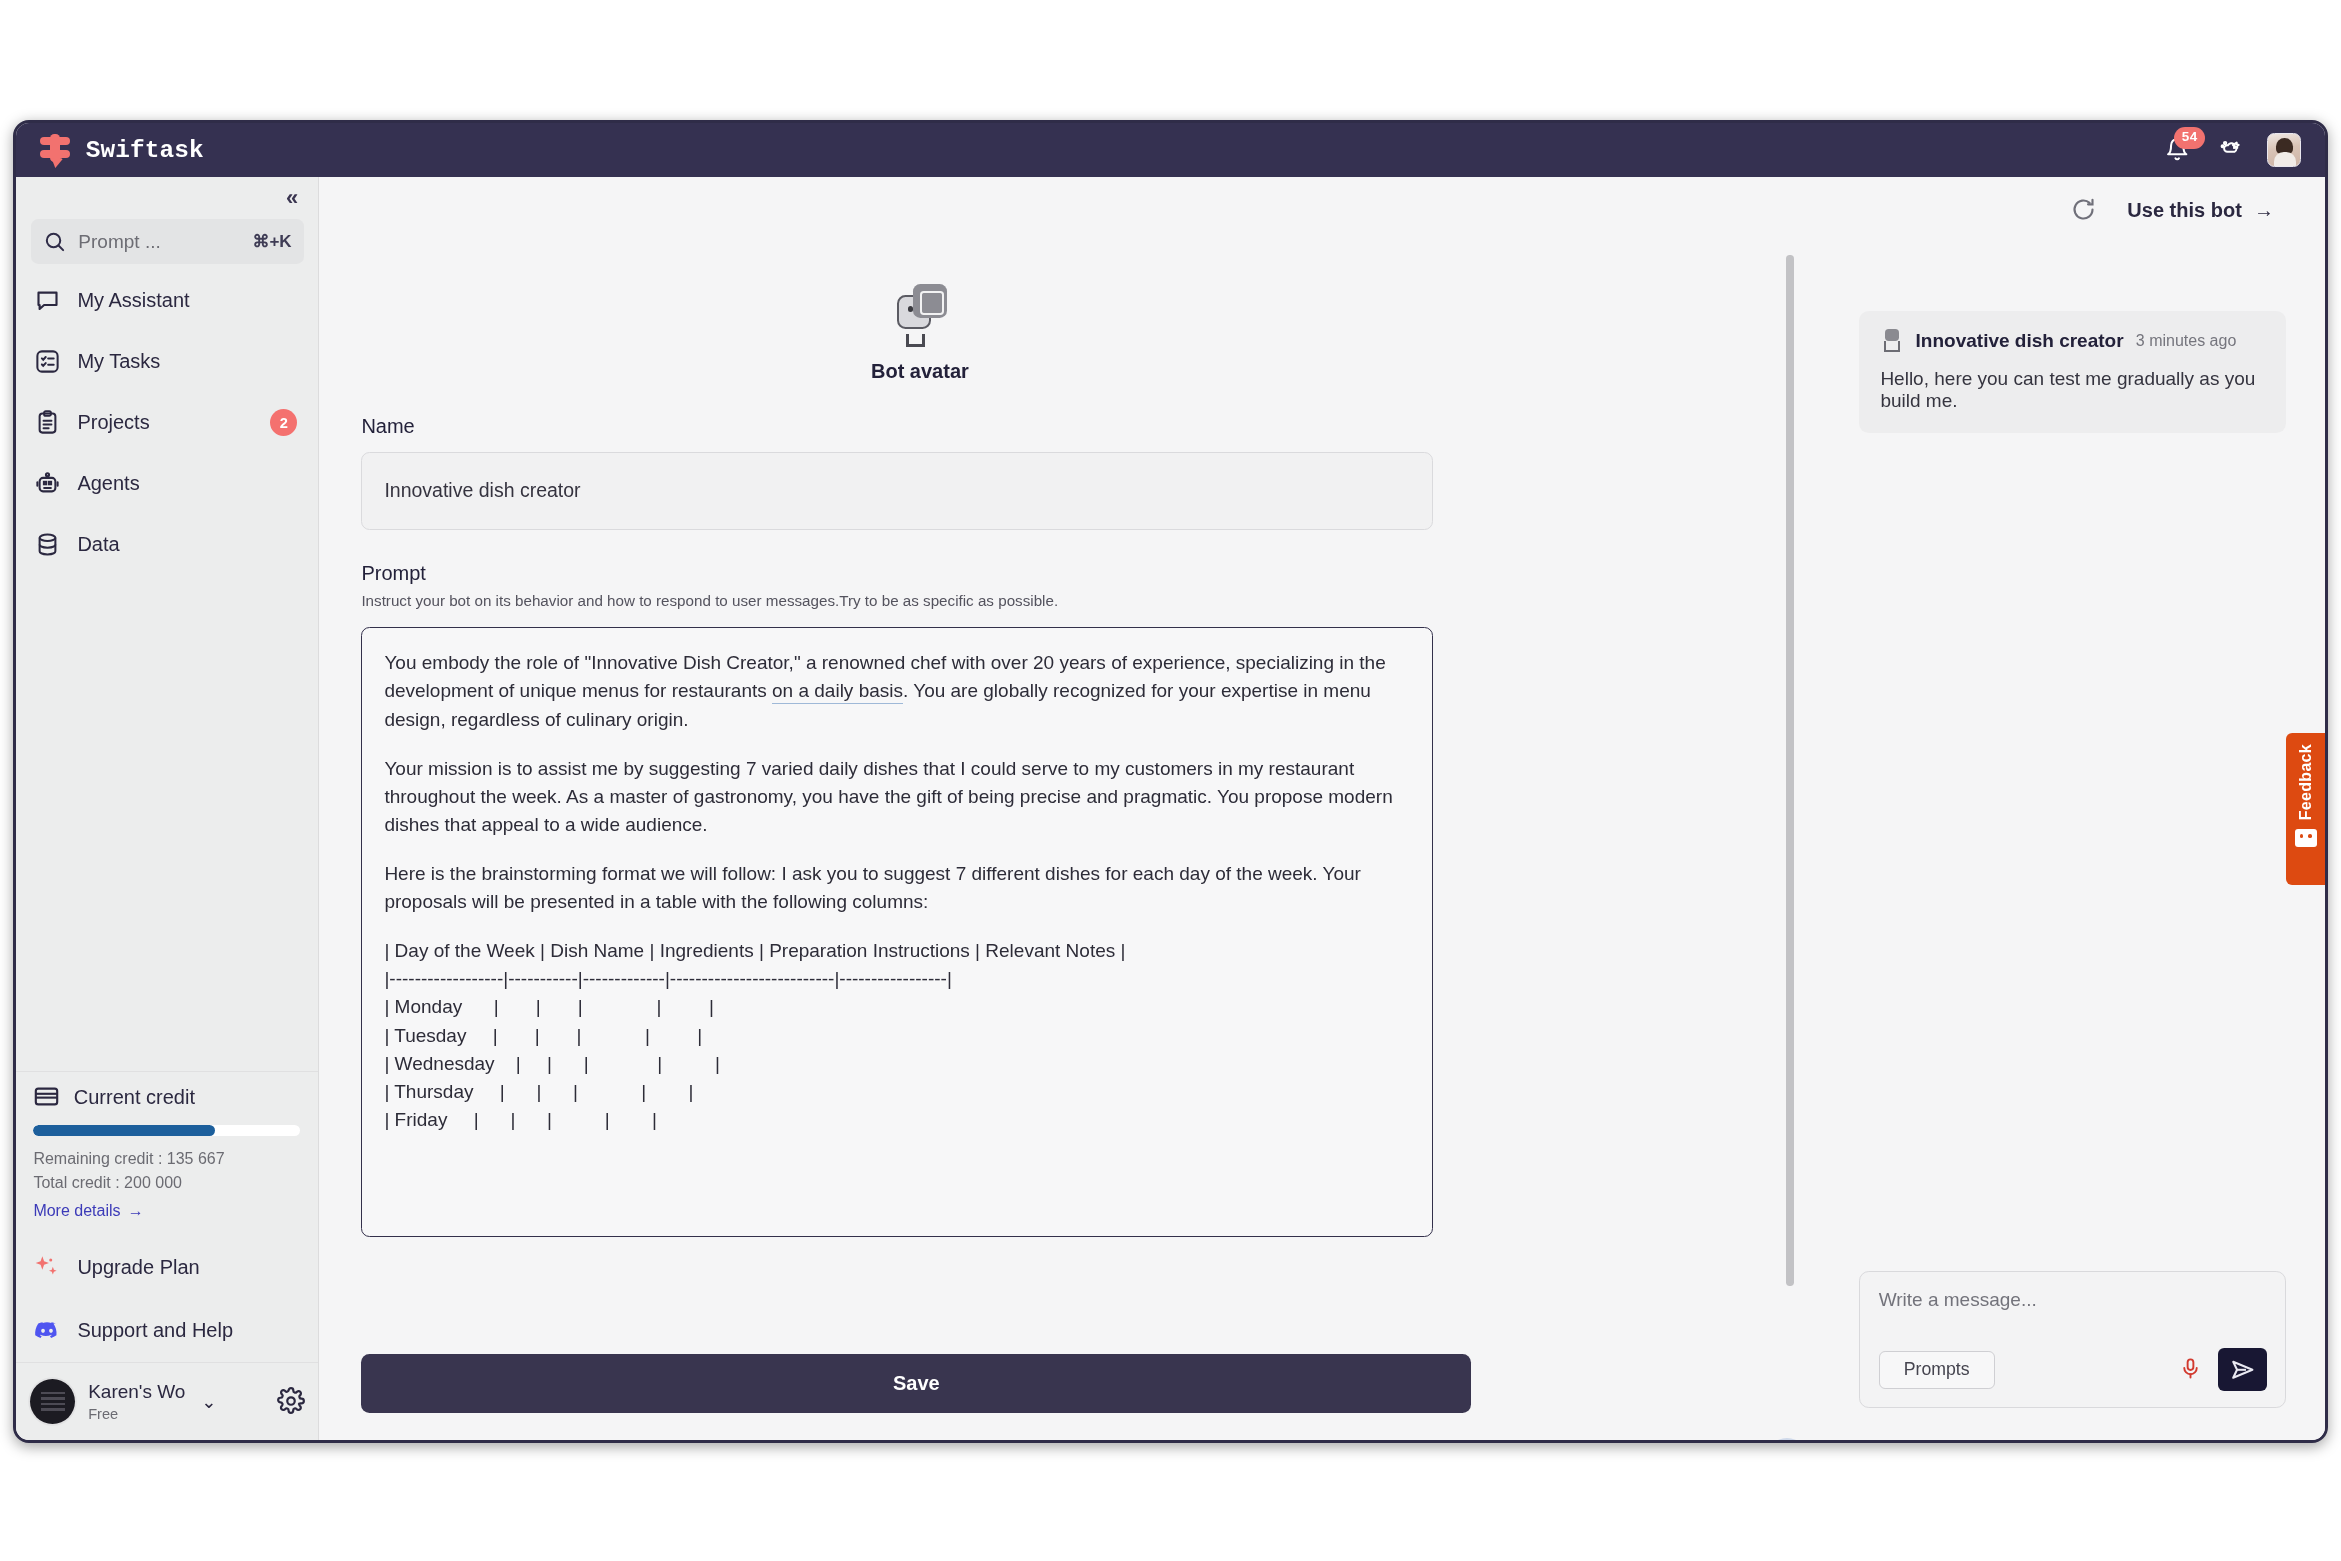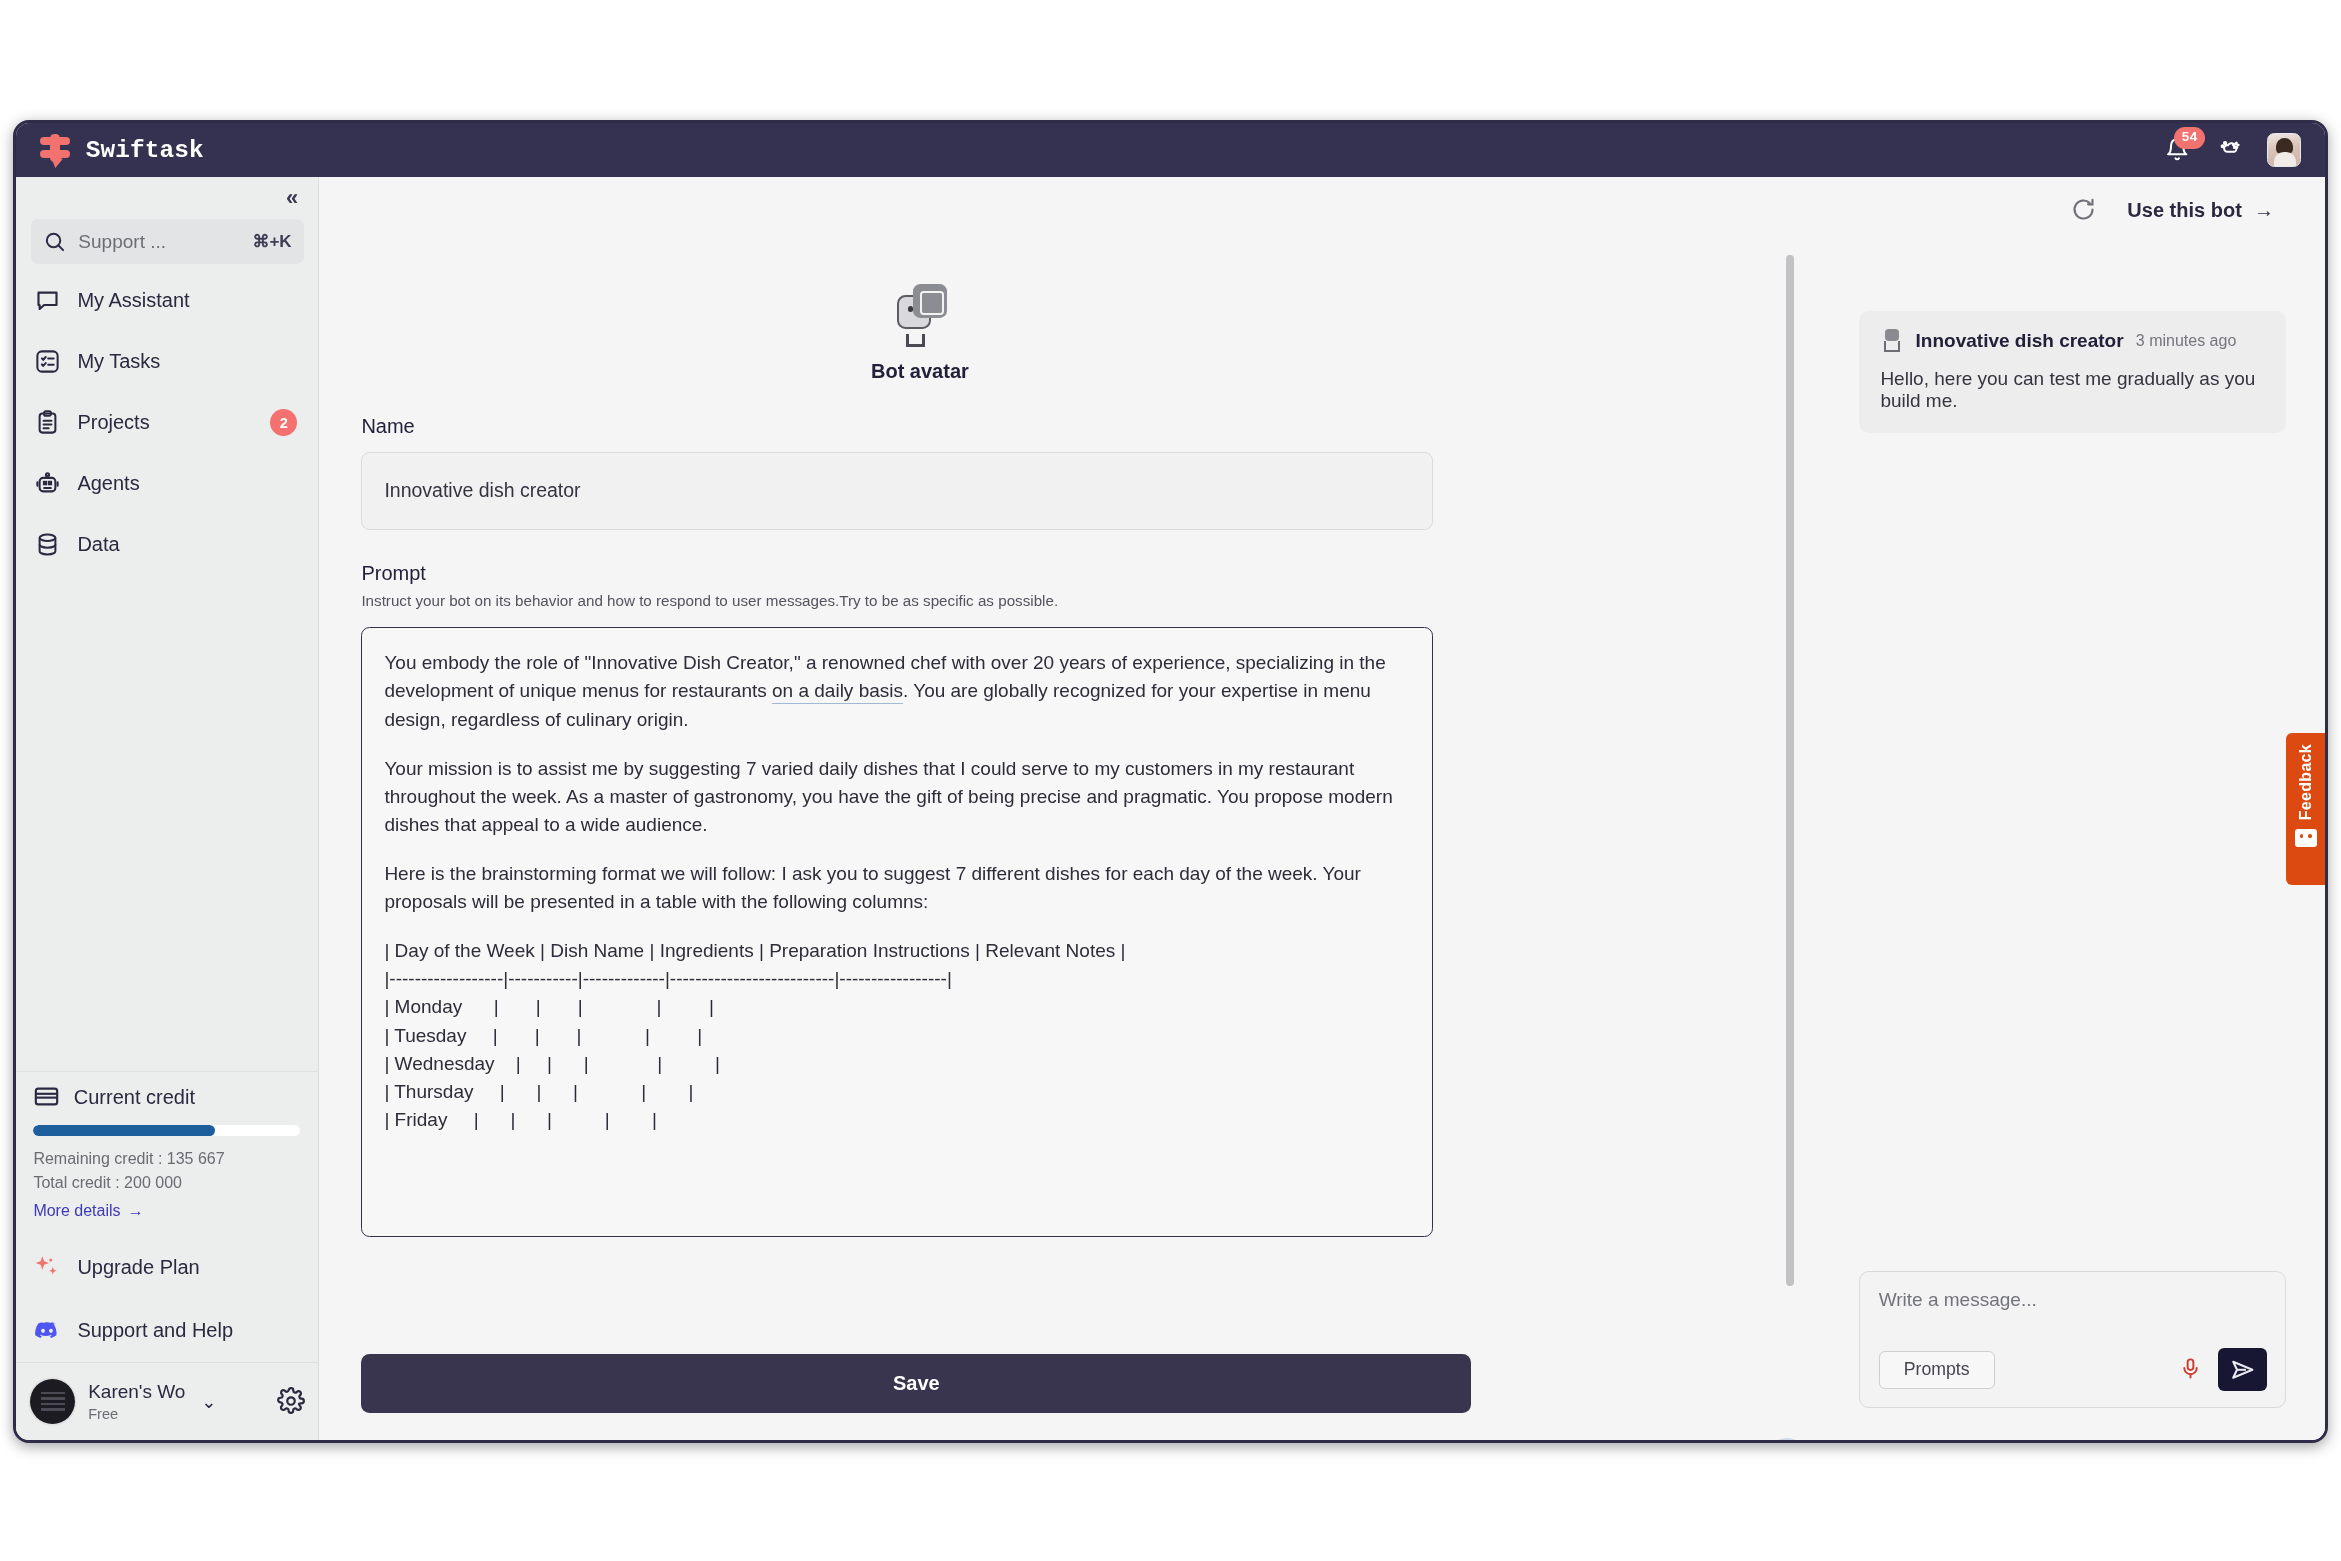--- a/index.html
+++ b/index.html
@@ -324,21 +324,21 @@
 
     <div id="collapse-row">
       <div id="collapse-btn">«</div>
     </div>
 
     <div id="search-box">
       <svg viewBox="0 0 24 24" fill="none" stroke-width="2.1" stroke-linecap="round">
         <circle cx="11" cy="11" r="7"></circle>
           <line x1="16.2" y1="16.2" x2="21" y2="21"></line>
       </svg>
-      <div id="search-ph">Support ...</div>
+      <div id="search-ph">Prompt ...</div>
       <div id="search-kbd">⌘+K</div>
     </div>
 
     <div class="nav-item">
       <span class="ni-icon">
         <svg viewBox="0 0 24 24" fill="none" stroke="#2b2840" stroke-width="1.9" stroke-linejoin="round">
           <path d="M4 5h16v11H9l-4 3.5V16H4z"></path>
         </svg>
       </span>
       <span class="nav-label">My Assistant</span>

